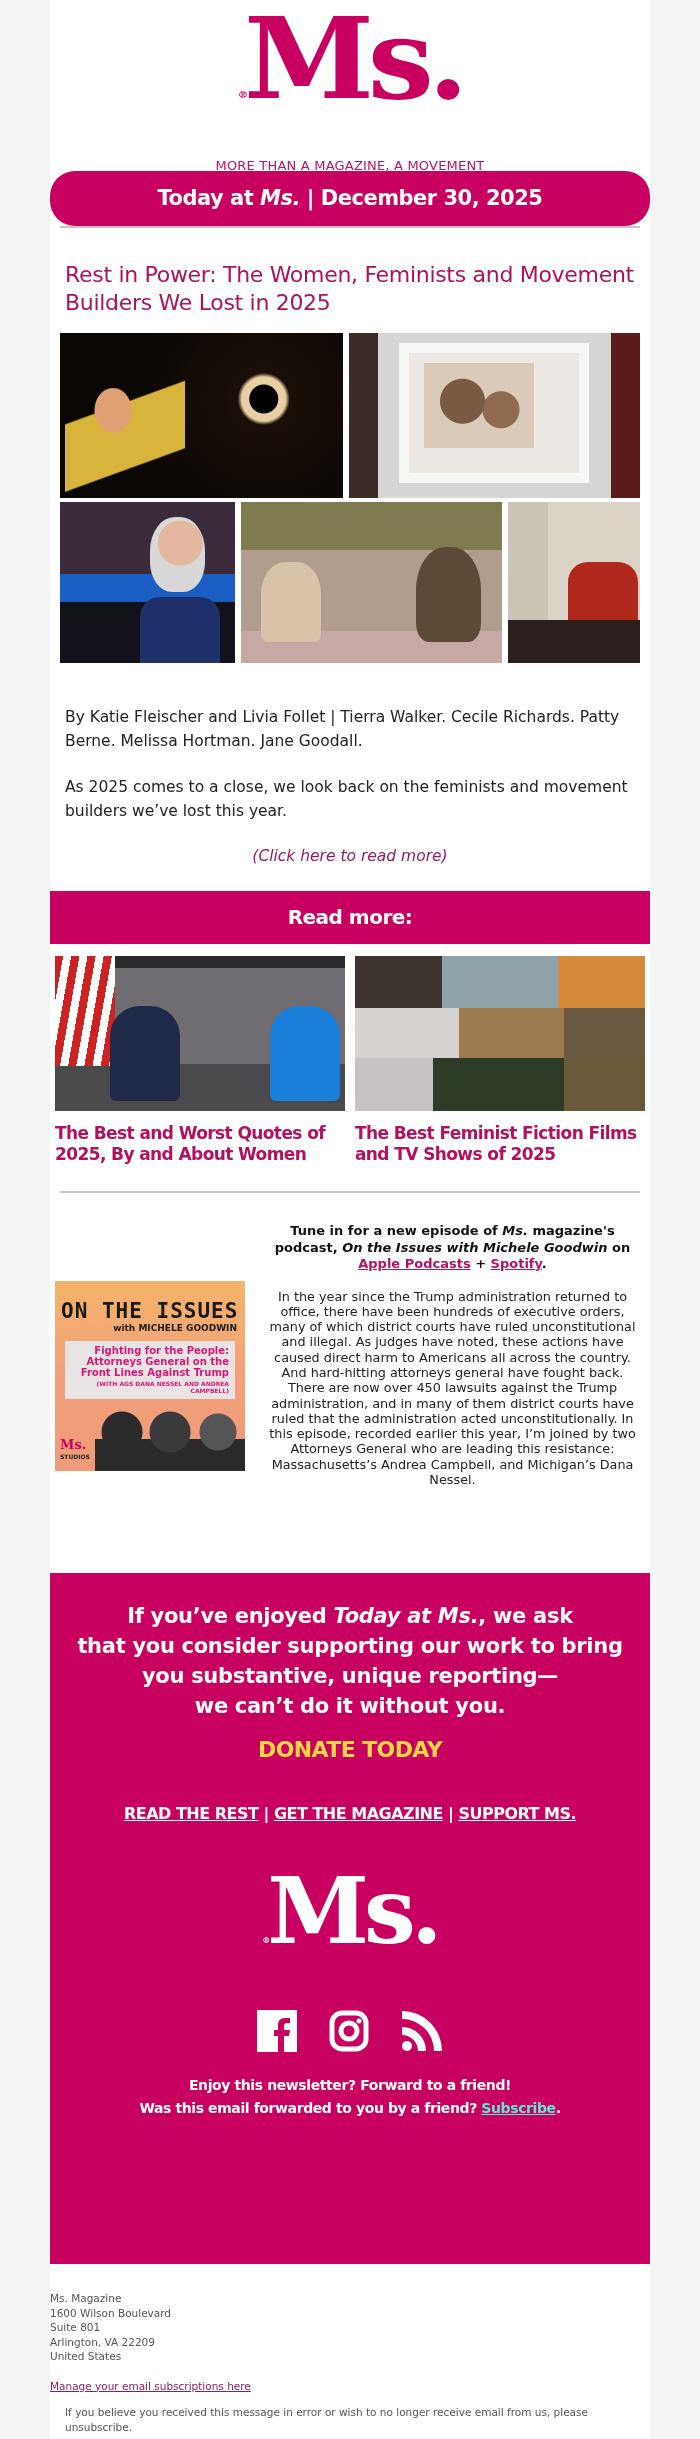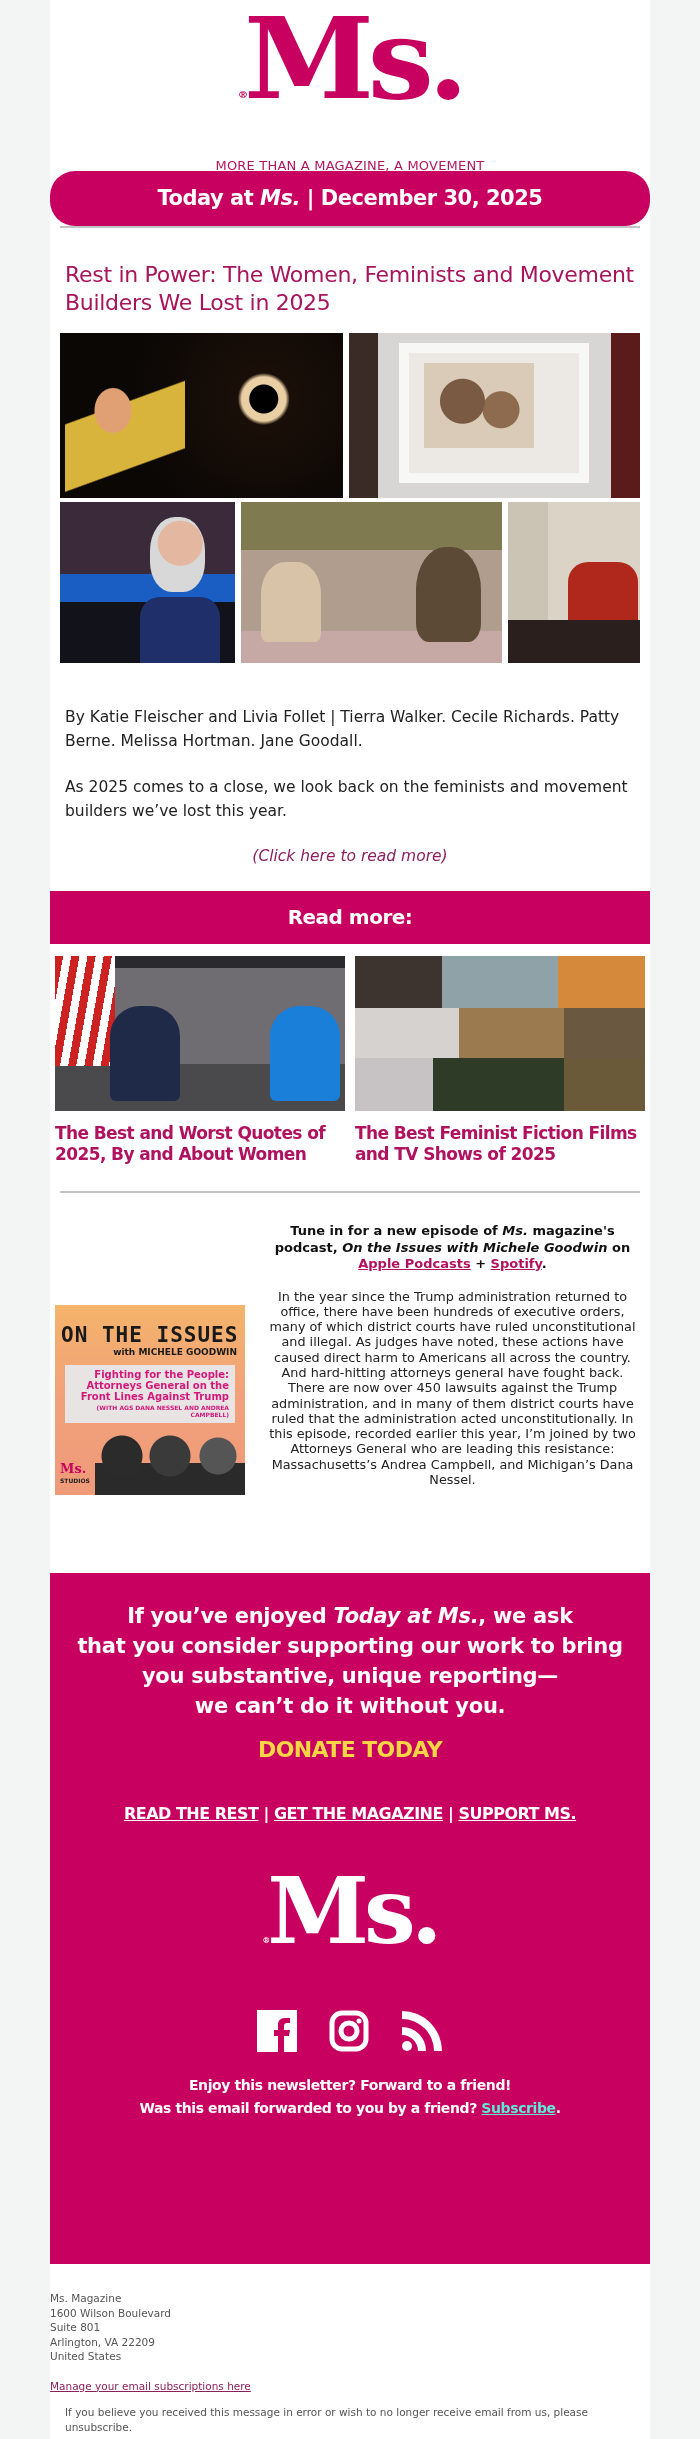--- a/index.html
+++ b/index.html
@@ -53,21 +53,21 @@
   .card-img { width: 290px; height: 155px; position: relative; overflow: hidden; }
   .ci1 { background: linear-gradient(180deg, #2a2a2e 0 8%, #6f6c72 8% 70%, #4a4a4d 70%); }
   .ci1::before { content: ""; position: absolute; left: 0; top: 0; width: 60px; height: 110px; background: repeating-linear-gradient(100deg, #c22 0 8px, #fff 8px 16px); }
   .ci1::after { content: ""; position: absolute; left: 55px; top: 50px; width: 70px; height: 95px; background: #1f2a48; border-radius: 30px 30px 6px 6px; box-shadow: 160px 0 0 0 #1a7fd8; }
   .ci2 { background: linear-gradient(90deg, #3d3430 0 30%, #8fa2a8 30% 70%, #d48a3a 70%); }
   .ci2::before { content: ""; position: absolute; left: 0; top: 52px; width: 290px; height: 50px; background: linear-gradient(90deg, #d5d2cf 0 36%, #9b7a50 36% 72%, #6b5840 72%); }
   .ci2::after { content: ""; position: absolute; left: 0; top: 102px; width: 290px; height: 53px; background: linear-gradient(90deg, #c7c3c5 0 27%, #2d3b27 27% 72%, #6b5a3a 72%); }
   .card-title { display: block; font-size: 17px; line-height: 21px; color: #b0125f; font-weight: bold; padding-top: 12px; letter-spacing: -0.6px; }
 
   .podcast { display: flex; padding: 0 5px; height: 350px; margin-top: 30px; }
-  .pod-img { width: 190px; height: 190px; margin-top: 82px; position: relative; background: linear-gradient(180deg, #f4b46a, #f2a07b 50%, #ef9a79); overflow: hidden; }
+  .pod-img { width: 190px; height: 190px; margin-top: 58px; position: relative; background: linear-gradient(180deg, #f4b46a, #f2a07b 50%, #ef9a79); overflow: hidden; }
   .pod-img .pt { position: absolute; left: 6px; top: 18px; font-family: "DejaVu Sans Mono", monospace; font-weight: bold; font-size: 21px; color: #1a1a1a; letter-spacing: 1px; }
   .pod-img .pw { position: absolute; right: 8px; top: 42px; font-size: 9px; font-weight: bold; color: #1a1a1a; }
   .pod-img .pcard { position: absolute; left: 10px; top: 60px; width: 170px; height: 58px; background: #e8e4e4; padding: 4px 6px; text-align: right; }
   .pod-img .pcard b { display: block; font-size: 10px; line-height: 11px; color: #d4187a; }
   .pod-img .pcard small { display: block; font-size: 6px; color: #d4187a; margin-top: 2px; font-weight: bold; }
   .pod-img .faces { position: absolute; left: 40px; bottom: 0; width: 150px; height: 65px; background: radial-gradient(circle at 18% 40%, #2b2b2b 0 20px, transparent 21px), radial-gradient(circle at 50% 40%, #3a3a3a 0 20px, transparent 21px), radial-gradient(circle at 82% 40%, #555 0 18px, transparent 19px), linear-gradient(180deg, transparent 50%, #2a2a2a 50%); }
   .pod-img .studio { position: absolute; left: 5px; bottom: 8px; font-family: "DejaVu Serif", serif; font-size: 13px; font-weight: bold; color: #c8005f; line-height: 12px; }
   .pod-img .studio small { display: block; font-family: "DejaVu Sans", sans-serif; font-size: 6px; color: #222; }
   .pod-text { flex: 1; padding-left: 20px; text-align: center; font-size: 13px; line-height: 16.5px; color: #111; padding-right: 5px; }
   .pod-text .pt1 { font-weight: bold; display: block; }

